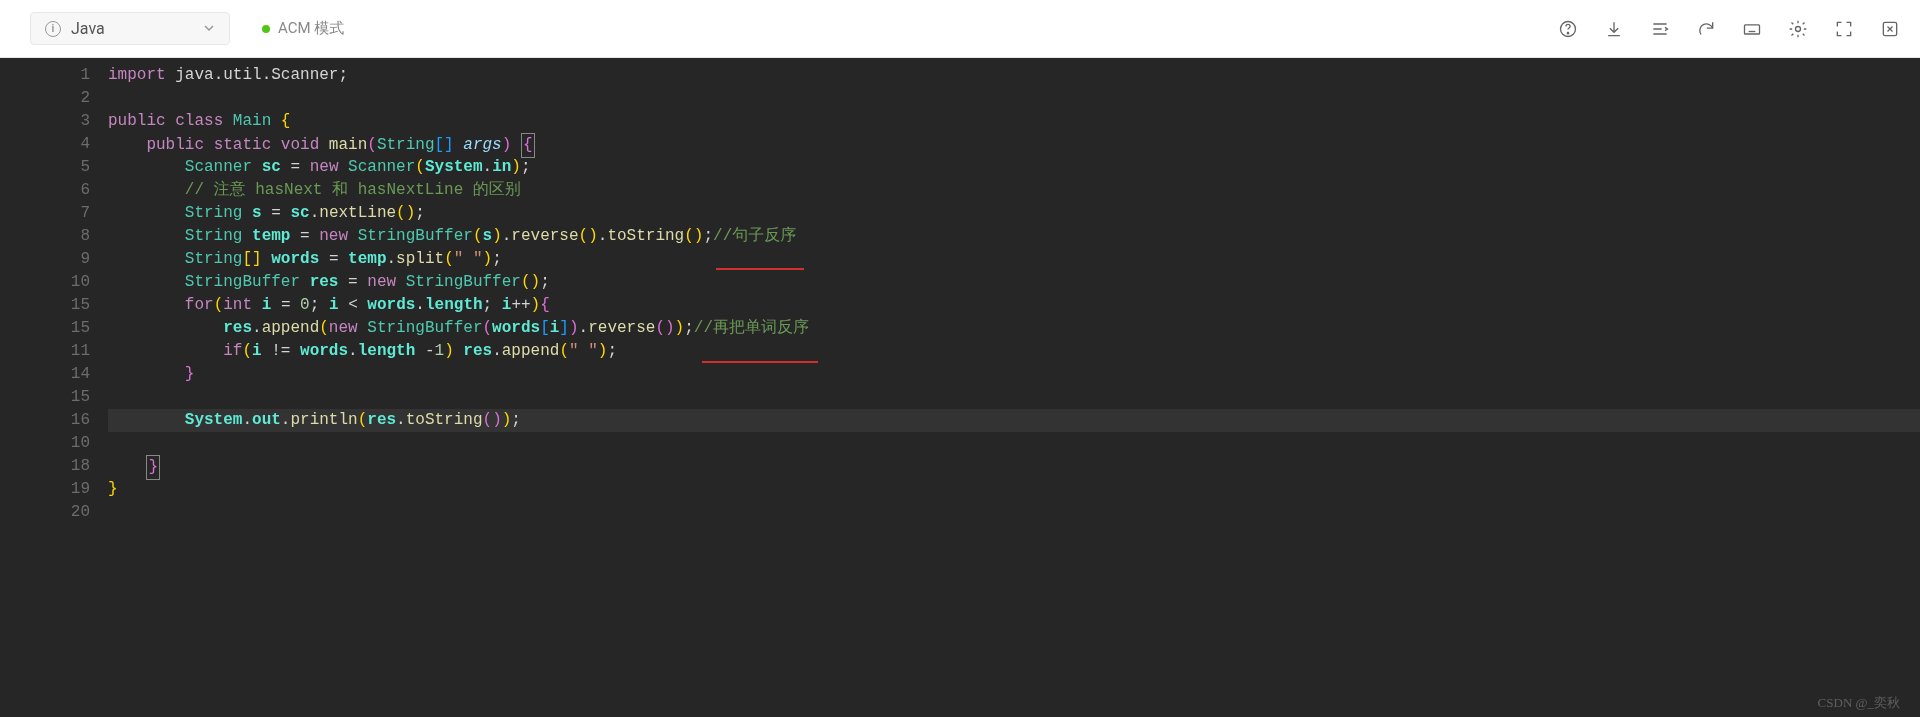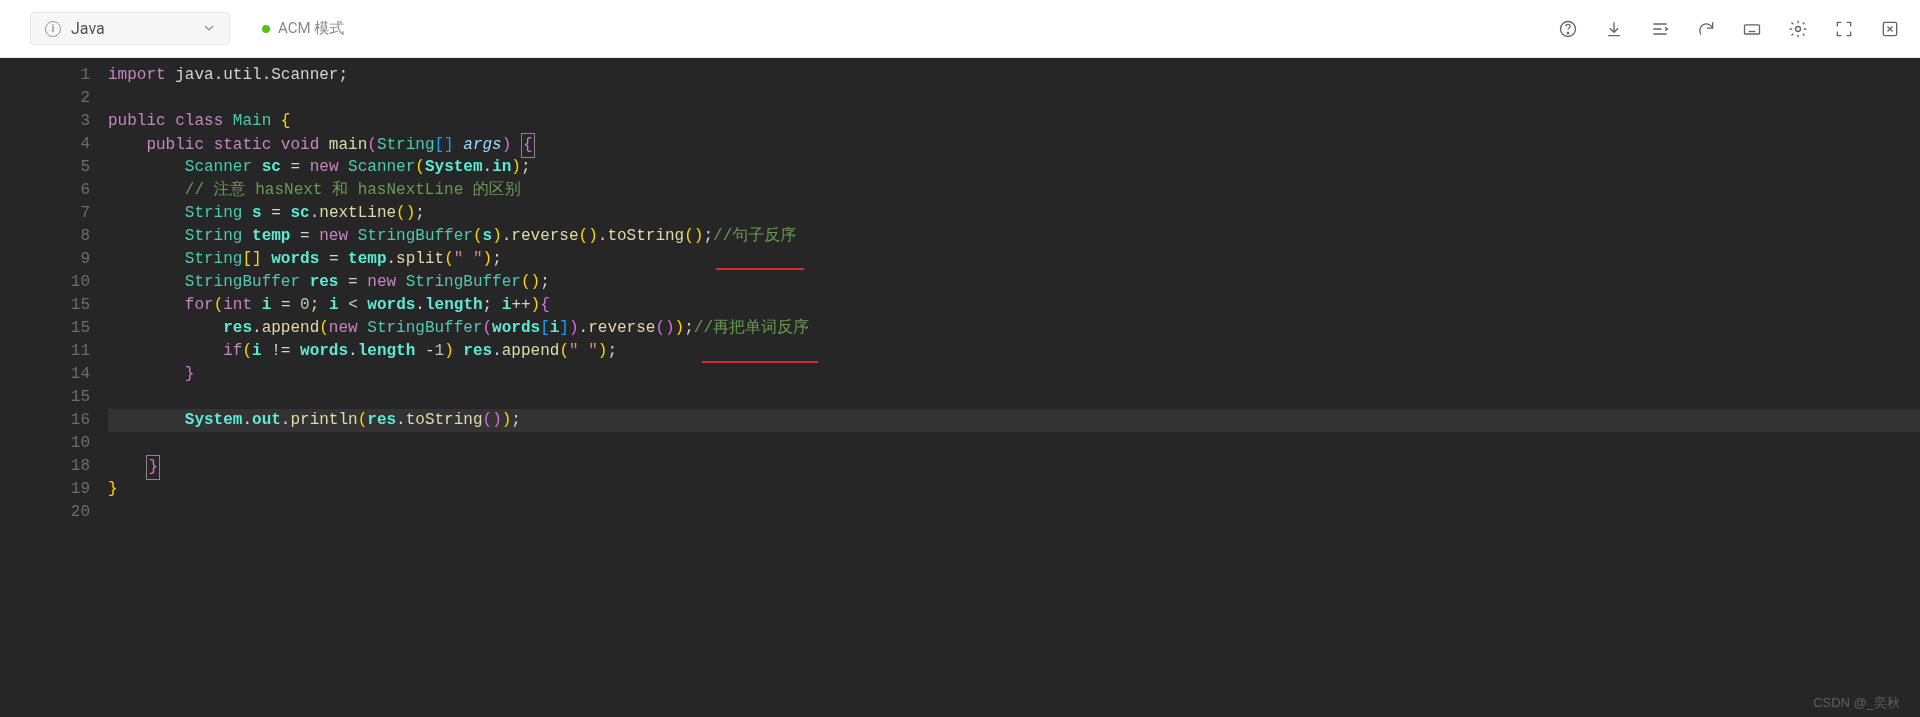--- a/index.html
+++ b/index.html
@@ -43,21 +43,21 @@
     .br { color: #ffd700; }
     .br2 { color: #da70d6; }
     .br3 { color: #179fff; }
     .prm { color: #9cdcfe; font-style: italic; }
     .typ { color: #4ec9b0; }
     
     .cursor-box { display:inline-block; border:1px solid #888; padding:0 1px; }
     
     .underline { position: absolute; height: 2px; background: #d32f2f; z-index: 2; }
     
-    .watermark { position: absolute; bottom: 5px; right: 20px; color: rgba(200,200,200,0.35); font-size: 13px; font-family: Liberation Sans, sans-serif; }
+    .watermark { position: absolute; bottom: 5px; right: 20px; color: rgba(200,200,200,0.35); font-size: 13px; font-family: Liberation Serif, serif; }
     
     .drag-handle { position: absolute; left: 6px; top: 50%; transform: translateY(-50%); color: #ccc; font-size: 14px; letter-spacing: -3px; line-height: 5px; }
   </style>
 </head>
 <body>
 
 <div class="container">
   <div class="drag-handle">⋮⋮<br>⋮⋮</div>
 
   <div class="toolbar">

